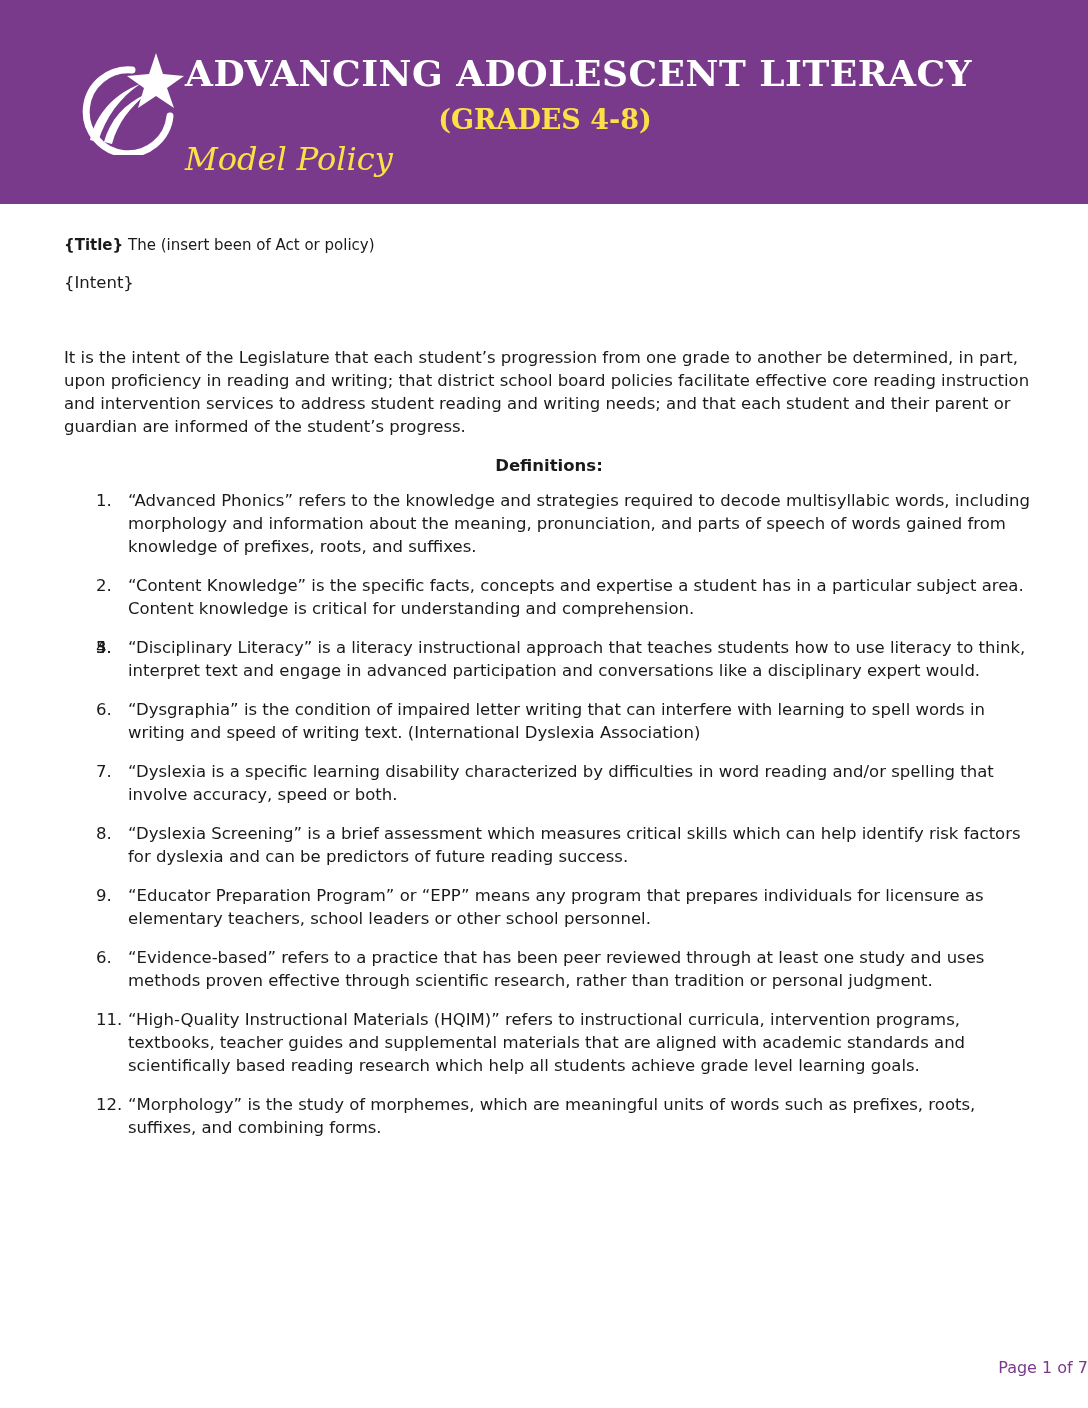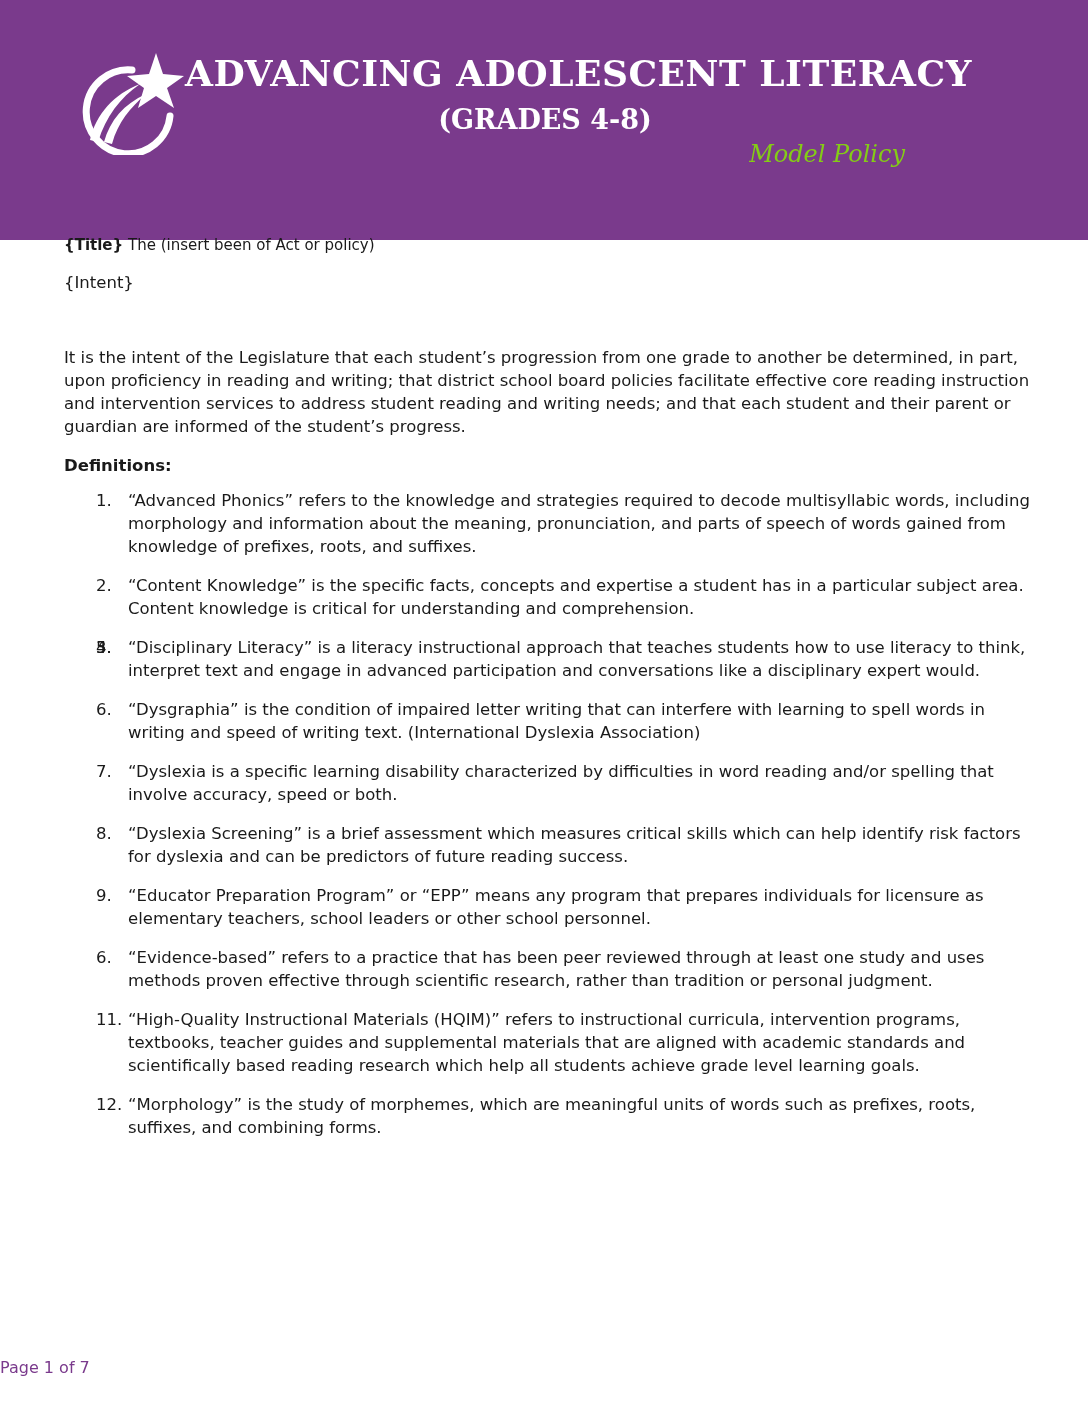--- a/index.html
+++ b/index.html
@@ -1,53 +1,53 @@
 <!DOCTYPE html>
 <html><head>
 <meta charset="utf-8">
 <style>
   html, body { margin: 0; padding: 0; }
   body {
     width: 1088px; height: 1408px; background: #ffffff; position: relative;
     font-family: "DejaVu Sans", sans-serif; color: #1a1a1a; overflow: hidden;
   }
   .banner {
-    position: absolute; left: 0; top: 0; width: 1088px; height: 240px;
+    position: absolute; left: 0; top: 0; width: 1088px; height: 204px;
     background: #7a3a8c;
   }
   .logo { position: absolute; left: 62px; top: 50px; width: 125px; height: 105px; }
   .banner-title {
     position: absolute; left: 185px; top: 52px; width: 720px; text-align: center;
     font-family: "DejaVu Serif", serif; font-weight: bold; color: #ffffff;
     font-size: 36px; letter-spacing: 0.5px; white-space: nowrap;
   }
   .banner-sub {
     position: absolute; left: 185px; top: 104px; width: 720px; text-align: center;
-    font-family: "DejaVu Serif", serif; font-weight: bold; color: #ffffff;
+    font-family: "DejaVu Serif", serif; font-weight: bold; color: #fde047;
     font-size: 27px;
   }
   .banner-tag {
-    position: absolute; left: 185px; top: 140px; width: 720px; text-align: right;
-    font-family: "DejaVu Serif", serif; font-style: italic; color: #84cc16;
-    font-size: 24px;
+    position: absolute; left: 185px; top: 140px; width: 720px; text-align: left;
+    font-family: "DejaVu Serif", serif; font-style: italic; color: #fde047;
+    font-size: 32px;
   }
   .doc {
     position: absolute; left: 64px; top: 234px; width: 970px;
     font-size: 16.5px; line-height: 23px;
   }
   .title-line { font-size: 15px; margin: 0 0 14px 0; }
   .title-line b { font-weight: bold; }
   .intent-tag { margin: 2px 0 52px 0; }
   .intent-para { margin: 0 0 16px 0; }
-  .defs-heading { font-weight: bold; margin: 0 0 12px 0; }
+  .defs-heading { font-weight: bold; margin: 0 0 12px 0; text-align: center; }
   ol.defs { list-style: none; margin: 0; padding: 0; }
   ol.defs li { position: relative; padding-left: 64px; margin-bottom: 16px; }
   ol.defs li .num { position: absolute; left: 32px; top: 0; }
   .footer {
-    position: absolute; left: 0; top: 1358px; width: 1088px; text-align: left;
+    position: absolute; left: 0; top: 1358px; width: 1088px; text-align: right;
     color: #7a3a8c; font-size: 16px;
   }
 </style>
 </head>
 <body>
 
 <div class="banner">
   <svg class="logo" viewBox="0 0 125 105">
     <path d="M70 20 A42 42 0 1 0 108 66" fill="none" stroke="#ffffff" stroke-width="7" stroke-linecap="round"></path>
     <path d="M28 90 C34 64 52 44 78 34 C58 48 44 66 36 92 Z" fill="#ffffff"></path>

